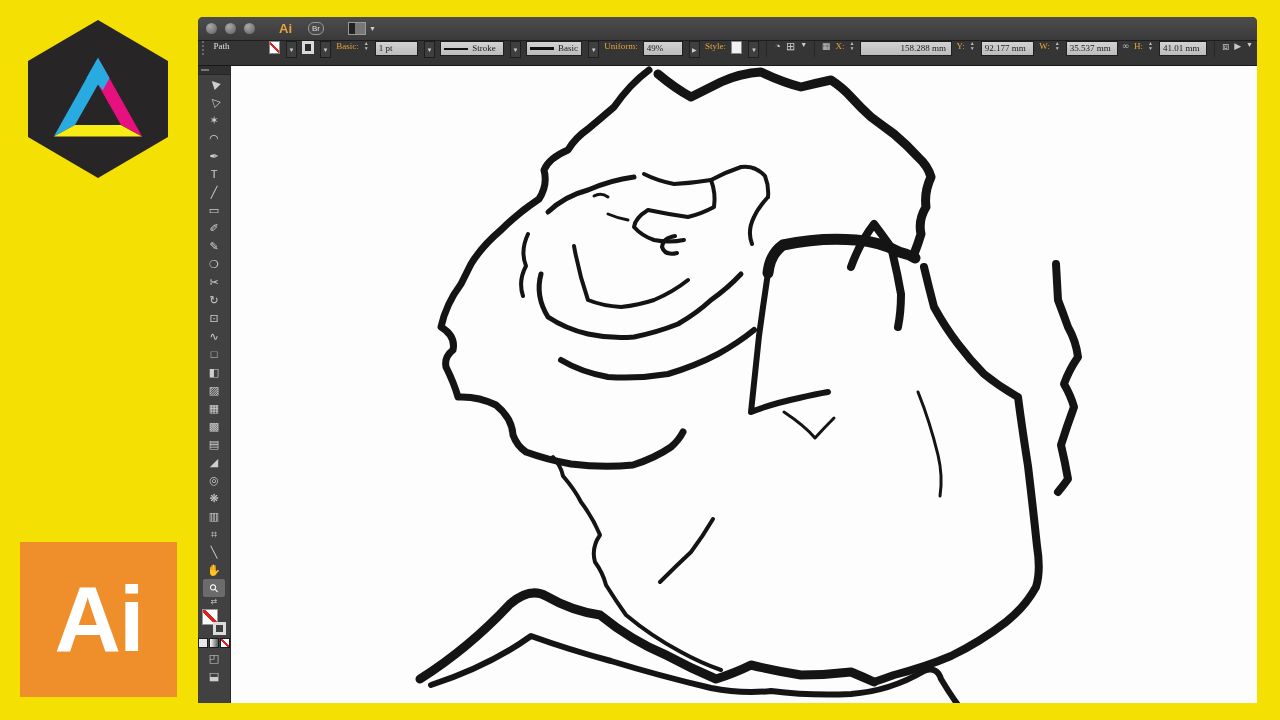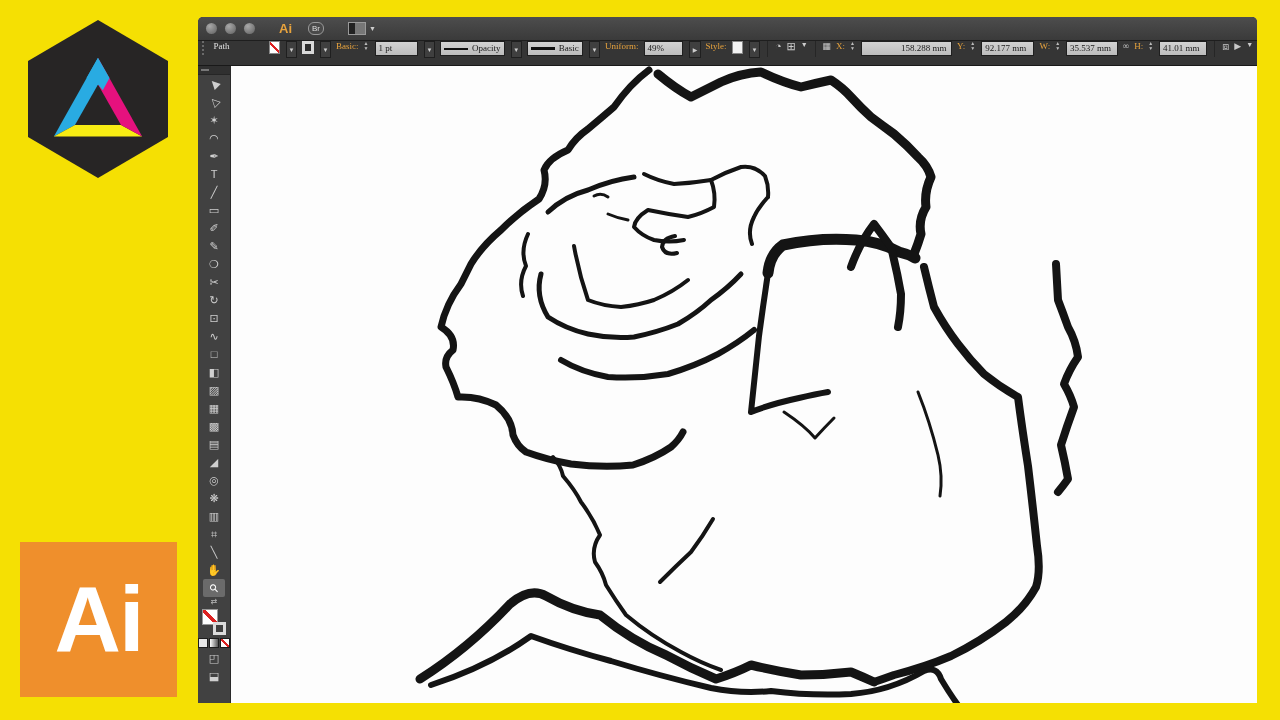--- a/index.html
+++ b/index.html
@@ -137,21 +137,21 @@
     <span class="cb-label amber">Basic:</span>
     <span class="step">
         <span>▲</span>
         <span>▼</span>
       </span>
     <span class="vbox" style="width:42px;">1 pt</span>
     <span class="dd">▼</span>
 
     <span class="vbox" style="width:66px;">
       <i class="lineA"></i>
-      <span>Opacity</span>
+      <span>Stroke</span>
     </span>
     <span class="dd">▼</span>
 
     <span class="vbox" style="width:48px;">
       <i class="lineB"></i>
       <span>Basic</span>
     </span>
     <span class="dd">▼</span>
 
     <span class="cb-label amber">Uniform:</span>

